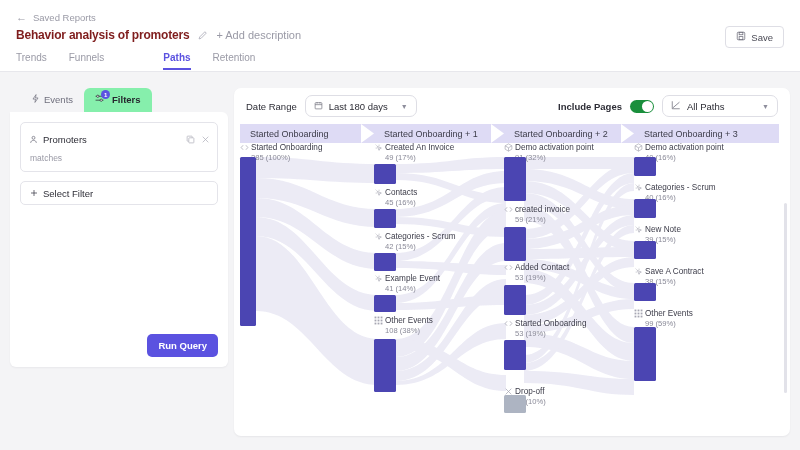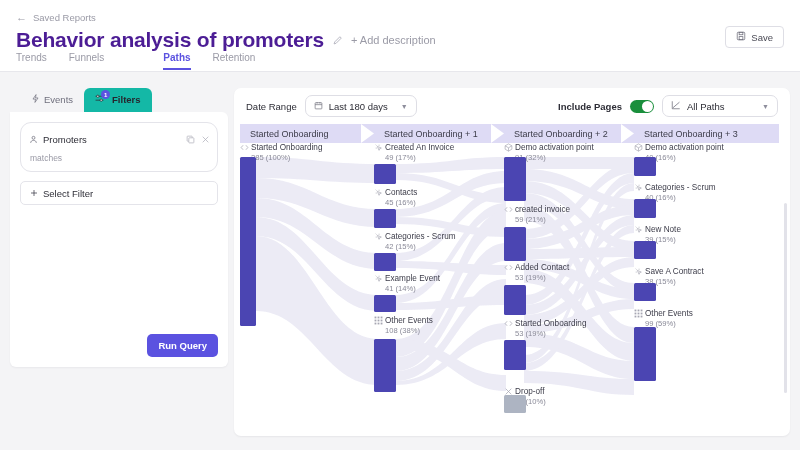--- a/index.html
+++ b/index.html
@@ -20,21 +20,21 @@
     position: absolute; left: 16px; top: 12px;
     display: flex; align-items: center; gap: 6px;
     font-size: 9.5px; color: #9a9aa6;
   }
   .breadcrumb .back-arrow { font-size: 11px; line-height: 1; color: #9a9aa6; }
   .title-row {
     position: absolute; left: 16px; top: 28px;
     display: flex; align-items: center; gap: 8px;
   }
   .page-title {
-    font-size: 21px; font-weight: bold; color: #4c1d95; letter-spacing: -0.2px;
+    font-size: 12px; font-weight: bold; color: #7f1d1d; letter-spacing: -0.2px;
   }
   .pencil-icon { color: #b2b2bd; display: flex; }
   .add-desc {
     display: flex; align-items: center; gap: 3px;
     font-size: 11px; color: #9a9aa6;
   }
   .tabs-row {
     position: absolute; left: 16px; top: 52px;
     display: flex; gap: 22px;
   }
@@ -52,35 +52,35 @@
   }
 
   
   .left-panel { position: absolute; left: 10px; top: 88px; width: 218px; }
   .panel-tabs { display: flex; gap: 0; padding-left: 10px; }
   .panel-tab {
     display: flex; align-items: flex-end; gap: 4px;
     padding: 6px 11px 7px 11px; font-size: 9.5px; color: #70707e;
     border-radius: 6px 6px 0 0; cursor: pointer; position: relative;
   }
-  .panel-tab.active { background: #14b8a6; color: #26262e; font-weight: bold; gap: 8px; }
+  .panel-tab.active { background: #86efac; color: #26262e; font-weight: bold; gap: 8px; }
   .tab-badge {
     position: absolute; left: 17px; top: 2px;
     width: 9px; height: 9px; border-radius: 50%;
     background: #5b52e0; color: #fff; font-size: 6px;
     display: flex; align-items: center; justify-content: center;
     font-weight: bold;
   }
   .panel-body {
     background: #ffffff; border-radius: 0 6px 6px 6px;
     height: 255px; padding: 10px; position: relative;
     box-shadow: 0 1px 2px rgba(20,20,40,.05);
   }
   .filter-card {
-    border: 1px solid #e4e4ea; border-radius: 11px; background: #fff;
+    border: 1px solid #e4e4ea; border-radius: 5px; background: #fff;
     padding: 7px 8px 8px 8px; position: relative;
   }
   .filter-card-head { display: flex; align-items: center; gap: 5px; }
   .filter-card-title { font-size: 9.5px; color: #2d2d36; }
   .filter-card-actions {
     position: absolute; right: 7px; top: 7px;
     display: flex; gap: 6px; color: #b0b0bb;
   }
   .filter-card-sub { font-size: 8.5px; color: #9a9aa6; margin-top: 5px; margin-left: 1px; }
   .select-filter {

